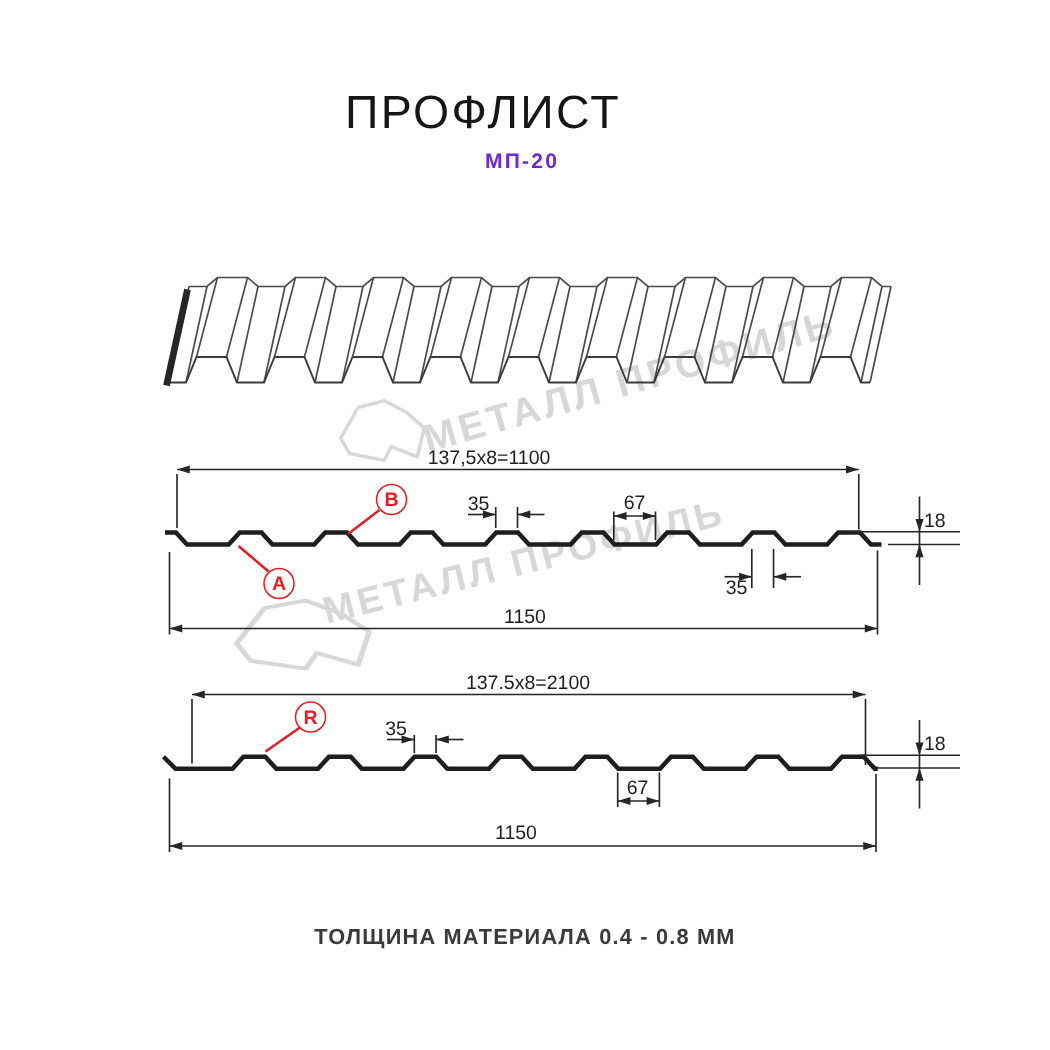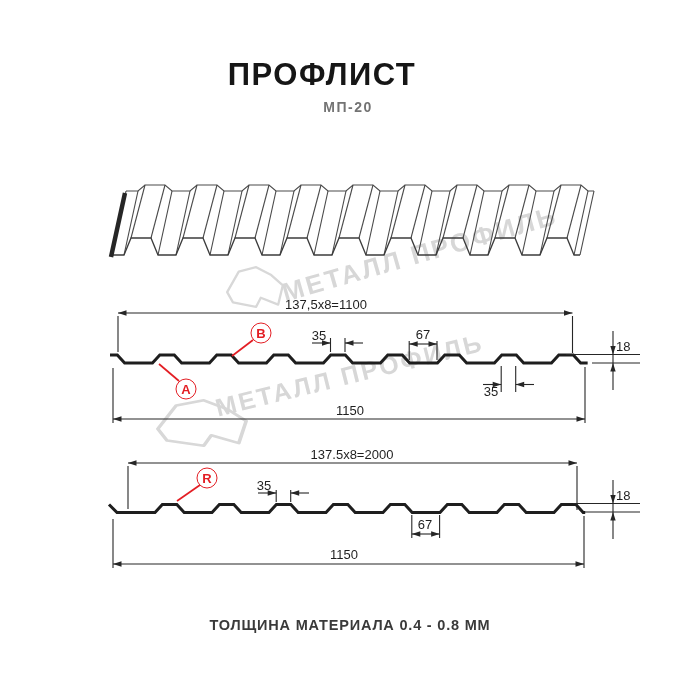--- a/index.html
+++ b/index.html
@@ -3,23 +3,23 @@
 <meta charset="utf-8">
 <style>
   html,body{margin:0;padding:0;background:#ffffff;}
   #canvas{position:relative;width:700px;height:700px;background:#fff;overflow:hidden;
           font-family:"Liberation Sans", sans-serif;}
   .layer{position:absolute;left:0;top:0;width:700px;height:700px;}
   #wm-layer{z-index:1;}
   #draw-layer{z-index:2;}
   #text-layer{z-index:3;}
   .title{position:absolute;left:0;top:57px;width:644px;text-align:center;
-         font-size:31px;font-weight:700;letter-spacing:1.5px;color:#161616;}
+         font-size:31px;font-weight:400;letter-spacing:1.5px;color:#161616;}
   .subtitle{position:absolute;left:0;top:99px;width:696px;text-align:center;
-            font-size:14px;font-weight:700;letter-spacing:1.5px;color:#737373;}
+            font-size:14px;font-weight:700;letter-spacing:1.5px;color:#6d28d9;}
   .footer-note{position:absolute;left:0;top:617px;width:700px;text-align:center;
                font-size:14.5px;font-weight:700;letter-spacing:0.8px;color:#3a3a3a;}
   .dim{position:absolute;font-size:13px;color:#1f1f1f;white-space:nowrap;}
   .ctr{transform:translateX(-50%);}
   .callout{position:absolute;width:21px;height:21px;border:1.8px solid #e31e24;border-radius:50%;
            background:#fff;color:#e31e24;font-size:13px;font-weight:700;text-align:center;
            line-height:20px;transform:translate(-50%,-50%);box-sizing:border-box;}
   .wm-text{position:absolute;font-size:26px;font-weight:700;letter-spacing:2.5px;color:#d7d7d7;
            white-space:nowrap;transform-origin:0 50%;}
   #wm-text-1{left:283px;top:278px;transform:rotate(-16deg);}
@@ -155,21 +155,21 @@
 
     <div class="dim ctr" style="left:326px;top:297px">137,5x8=1100</div>
     <div class="dim ctr" style="left:350px;top:403px">1150</div>
     <div class="dim ctr" style="left:319px;top:328px">35</div>
     <div class="dim ctr" style="left:423px;top:327px">67</div>
     <div class="dim ctr" style="left:491px;top:384px">35</div>
     <div class="dim" style="left:616px;top:339px">18</div>
     <div class="callout" style="left:186px;top:389px">A</div>
     <div class="callout" style="left:261px;top:333px">B</div>
 
-    <div class="dim ctr" style="left:352px;top:447px">137.5x8=2000</div>
+    <div class="dim ctr" style="left:352px;top:447px">137.5x8=2100</div>
     <div class="dim ctr" style="left:344px;top:547px">1150</div>
     <div class="dim ctr" style="left:264px;top:478px">35</div>
     <div class="dim ctr" style="left:425px;top:517px">67</div>
     <div class="dim" style="left:616px;top:488px">18</div>
     <div class="callout" style="left:207px;top:478px">R</div>
 
     <div class="footer-note">ТОЛЩИНА МАТЕРИАЛА 0.4 - 0.8 ММ</div>
   </div>
 </div>
 

